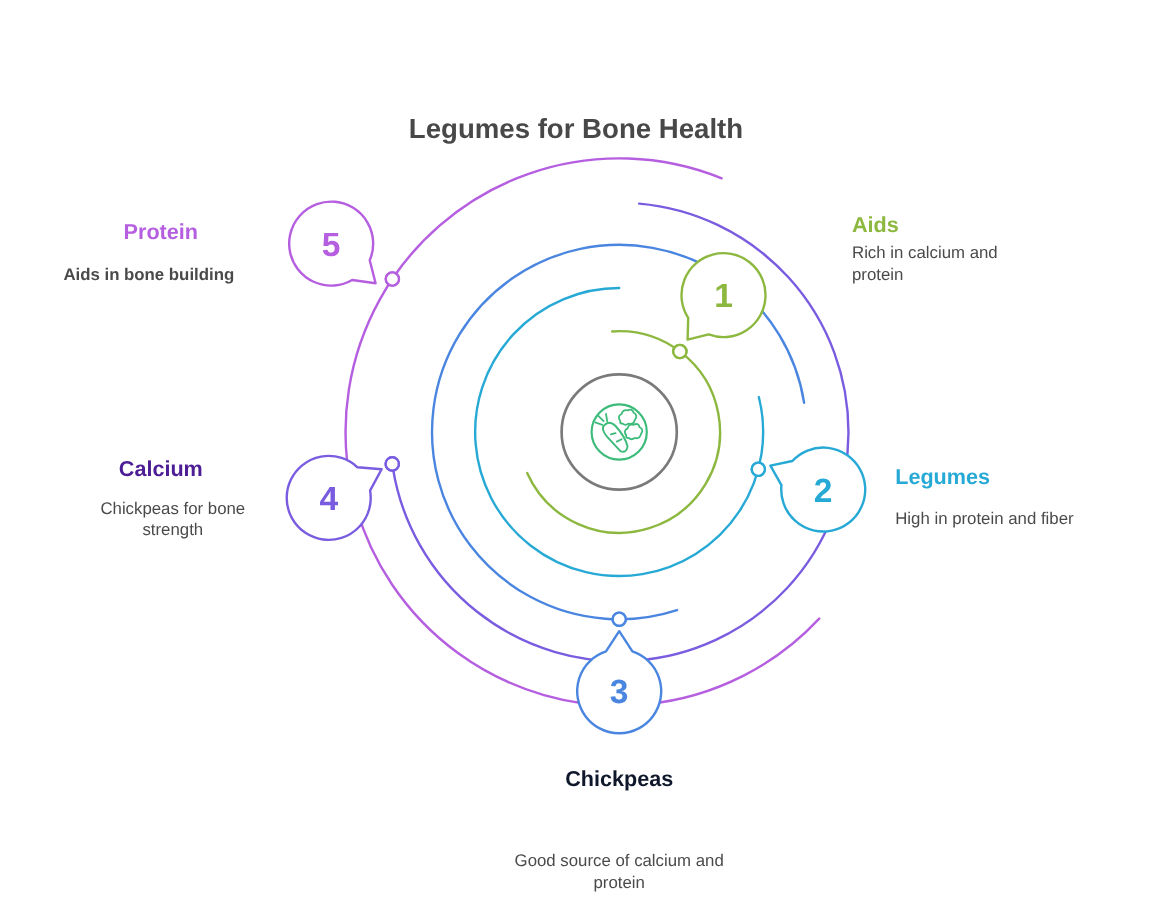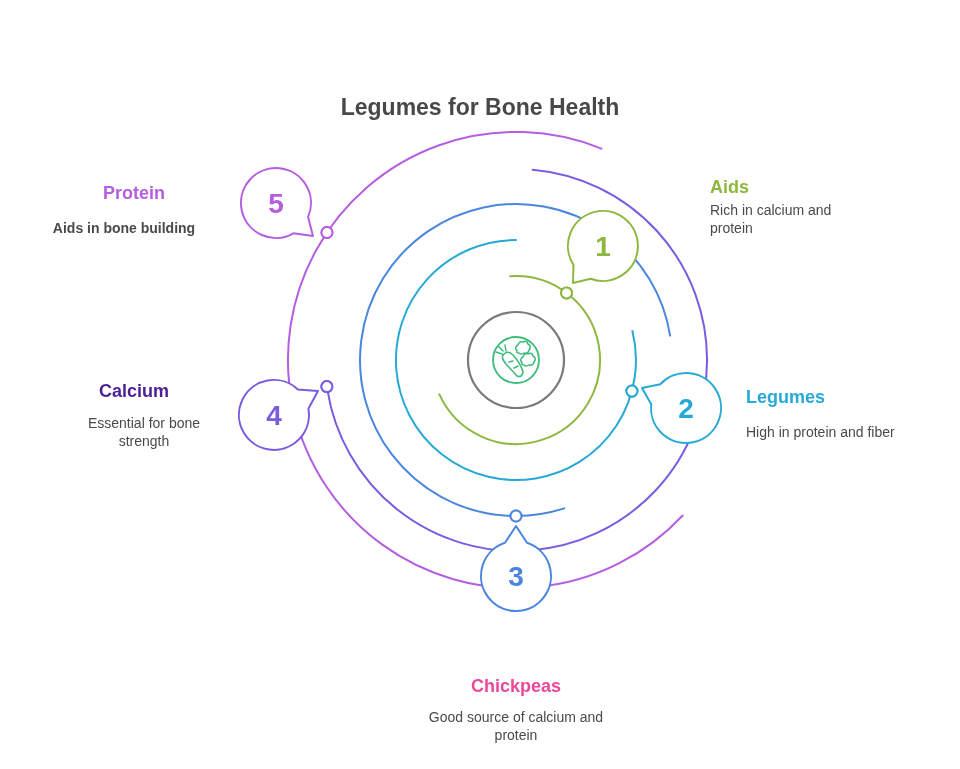--- a/index.html
+++ b/index.html
@@ -59,20 +59,20 @@
     <circle cx="326.8587988703601" cy="386.5820622833726" r="5.5" fill="#ffffff" stroke="#7a5ce0" stroke-width="2"></circle>
     <circle cx="326.97943345745045" cy="232.50401800866976" r="5.5" fill="#ffffff" stroke="#b55ee0" stroke-width="2"></circle>
   </svg>
 
 <div class="label" style="left:710px; top:177px; color:#8db83f;">Aids</div>
 <div class="desc" style="left:710px; top:201px; width:150px;">Rich in calcium and protein</div>
 
 <div class="label" style="left:746px; top:387px; color:#27a9d6;">Legumes</div>
 <div class="desc" style="left:746px; top:423px; width:200px;">High in protein and fiber</div>
 
-<div class="label center" style="left:416px; top:639px; width:200px; color:#ec4899;margin-top:37px;">Chickpeas</div>
+<div class="label center" style="left:416px; top:639px; width:200px; color:#0f172a;">Chickpeas</div>
 <div class="desc center" style="left:406px; top:672px; width:220px;margin-top:36px;">Good source of calcium and protein</div>
 
 <div class="label right" style="left:54px; top:381px; width:160px; color:#4c1d95;">Calcium</div>
-<div class="desc right" style="left:74px; top:414px; width:140px;">Essential for bone strength</div>
+<div class="desc right" style="left:74px; top:414px; width:140px;">Chickpeas for bone strength</div>
 
 <div class="label right" style="left:54px; top:183px; width:160px; color:#b55ee0;">Protein</div>
 <div class="desc right" style="left:34px; top:219px; width:180px;font-weight:bold;">Aids in bone building</div>
 
 </body></html>

